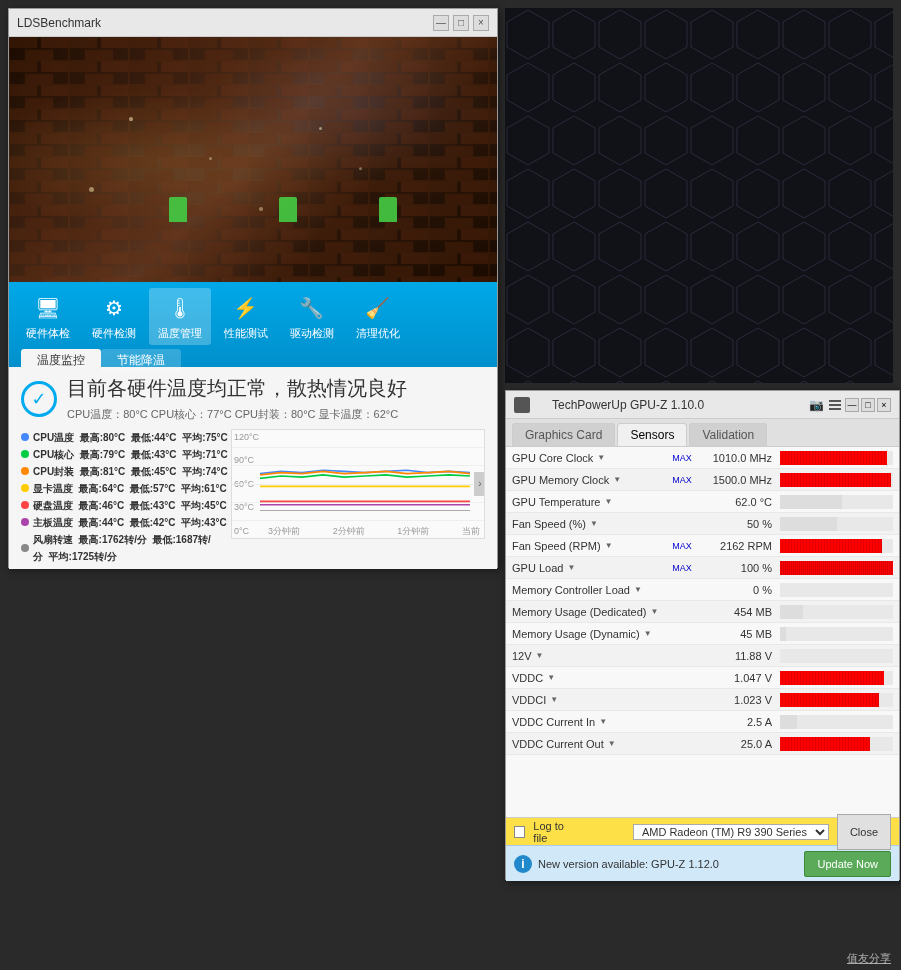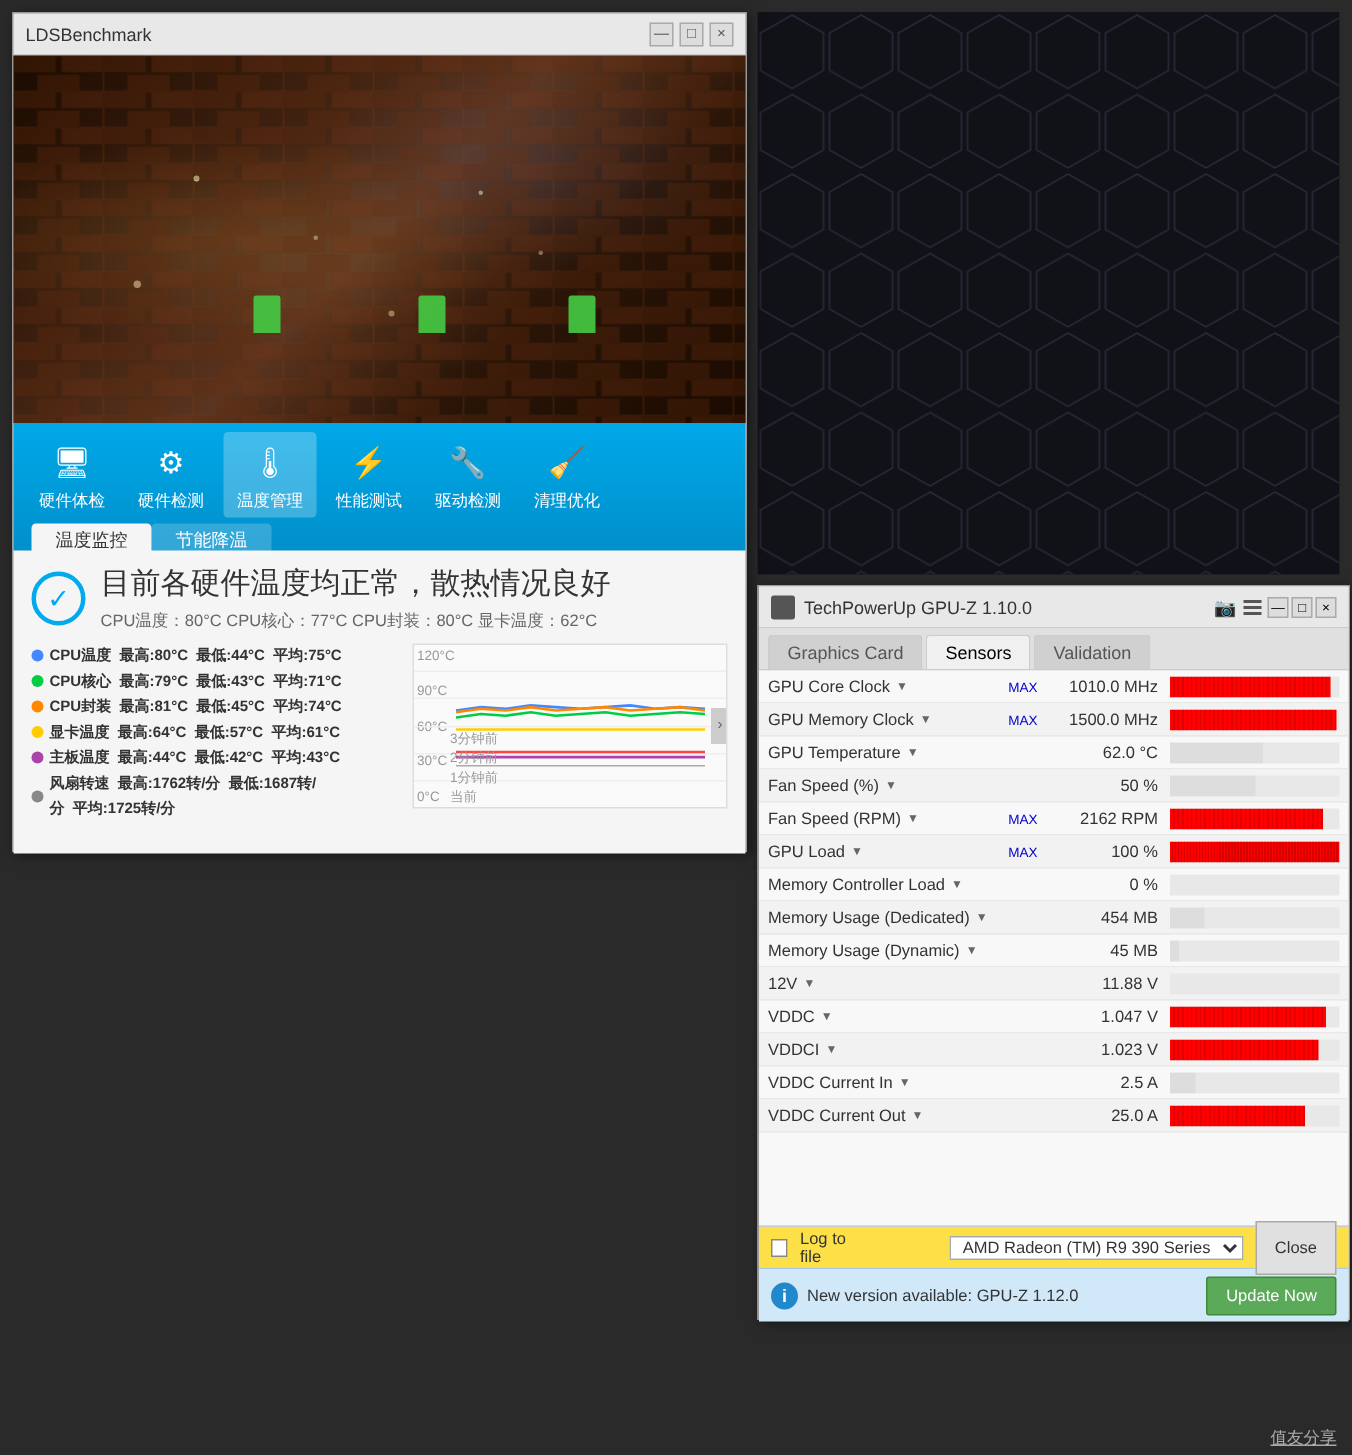--- a/index.html
+++ b/index.html
@@ -184,46 +184,44 @@
       border-radius: 50%;
       flex-shrink: 0;
     }
     .legend-text { flex: 1; font-size: 10px; }
     .chart-area {
       flex: 1;
       position: relative;
       background: #fafafa;
       border: 1px solid #ddd;
       overflow: hidden;
-      margin-left: 44px;
     }
     .y-labels {
       position: absolute;
       left: 0;
       top: 0;
       bottom: 0;
       width: 28px;
       display: flex;
       flex-direction: column;
       justify-content: space-between;
       padding: 2px 2px;
       font-size: 9px;
       color: #999;
     }
     .x-labels {
       position: absolute;
       bottom: 0;
-      left: 20px;
+      left: 32px;
       right: 0;
       display: flex;
       justify-content: space-between;
       font-size: 9px;
       color: #999;
       padding: 0 4px;
-      flex-direction: column;
     }
     .chart-grid-line {
       position: absolute;
       left: 0;
       right: 0;
       height: 1px;
       background: #eee;
     }
     
     .collapse-arrow {
@@ -259,21 +257,21 @@
       background: #e8e8e8;
       border-bottom: 1px solid #ccc;
       display: flex;
       align-items: center;
       padding: 0 8px;
       justify-content: space-between;
     }
     .gpuz-title-left {
       display: flex;
       align-items: center;
-      gap: 6px;
+      gap: 22px;
     }
     .gpuz-logo {
       width: 16px;
       height: 16px;
       background: #555;
       border-radius: 2px;
     }
     .gpuz-title-text { font-size: 12px; color: #333; }
     .gpuz-controls {
       display: flex;
@@ -630,20 +628,24 @@
           </div>
           <div class="legend-item">
             <div class="legend-dot" style="background:#ff8800"></div>
             <span class="legend-text">CPU封装&nbsp;&nbsp;最高:81°C&nbsp;&nbsp;最低:45°C&nbsp;&nbsp;平均:74°C</span>
           </div>
           <div class="legend-item">
             <div class="legend-dot" style="background:#ffcc00"></div>
             <span class="legend-text">显卡温度&nbsp;&nbsp;最高:64°C&nbsp;&nbsp;最低:57°C&nbsp;&nbsp;平均:61°C</span>
           </div>
           <div class="legend-item">
+            <div class="legend-dot" style="background:#ff4444"></div>
+            <span class="legend-text">硬盘温度&nbsp;&nbsp;最高:46°C&nbsp;&nbsp;最低:43°C&nbsp;&nbsp;平均:45°C</span>
+          </div>
+          <div class="legend-item">
             <div class="legend-dot" style="background:#aa44aa"></div>
             <span class="legend-text">主板温度&nbsp;&nbsp;最高:44°C&nbsp;&nbsp;最低:42°C&nbsp;&nbsp;平均:43°C</span>
           </div>
           <div class="legend-item">
             <div class="legend-dot" style="background:#888888"></div>
             <span class="legend-text">风扇转速&nbsp;&nbsp;最高:1762转/分&nbsp;&nbsp;最低:1687转/分&nbsp;&nbsp;平均:1725转/分</span>
           </div>
         </div>
 
         <div class="chart-area" style="position:relative;">

